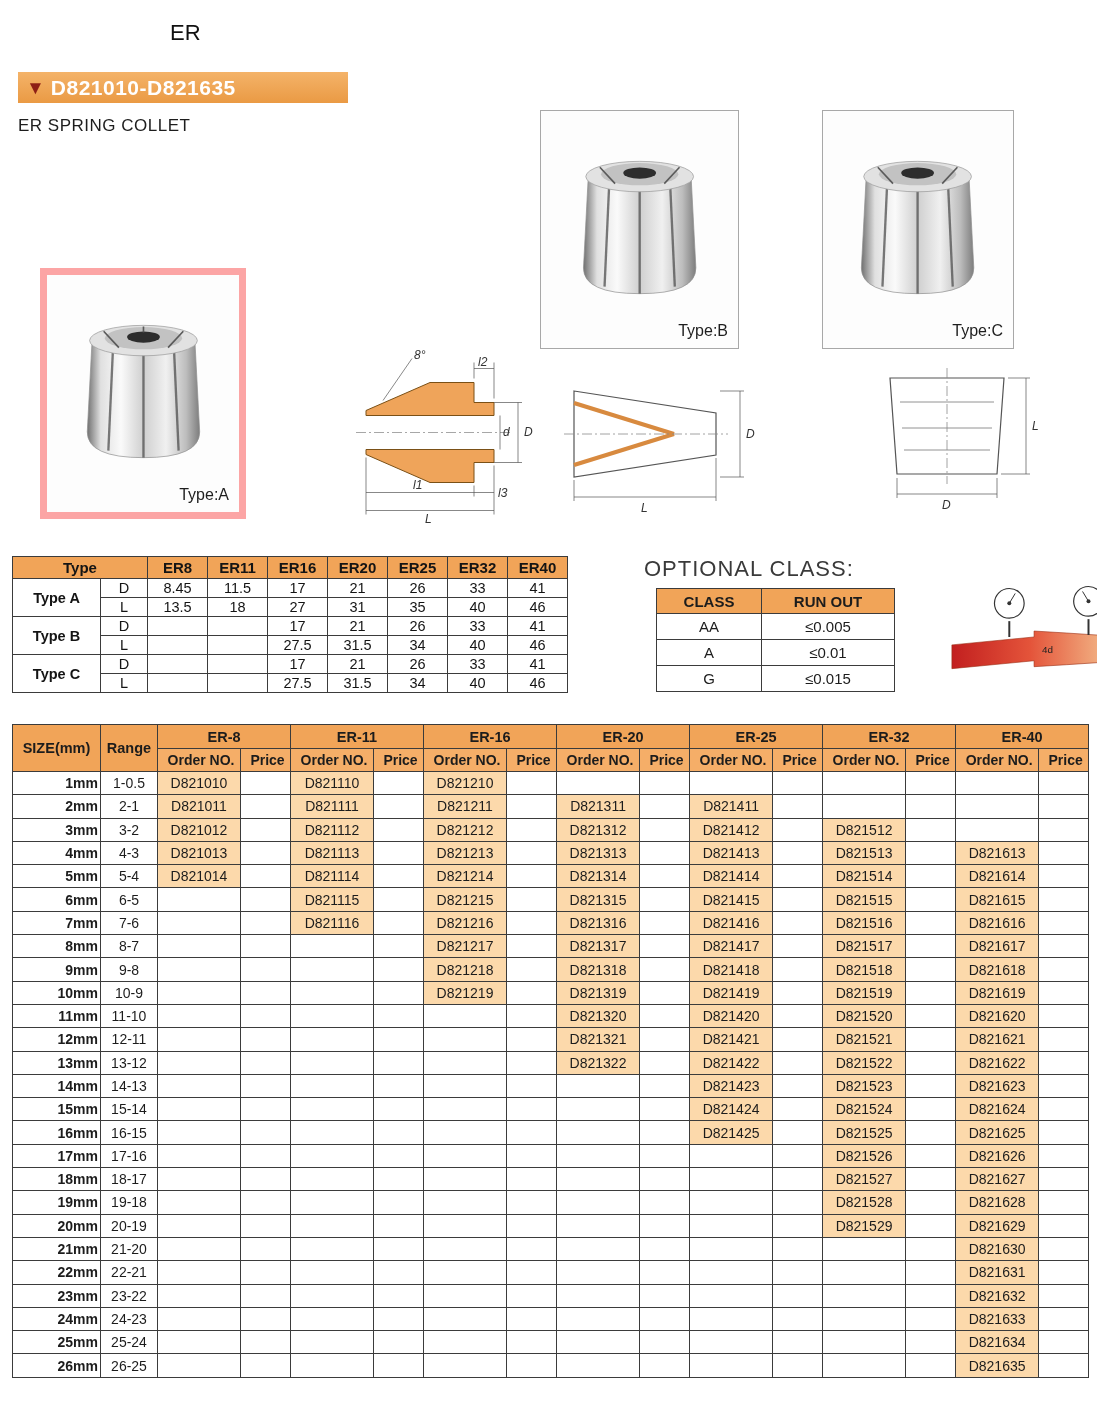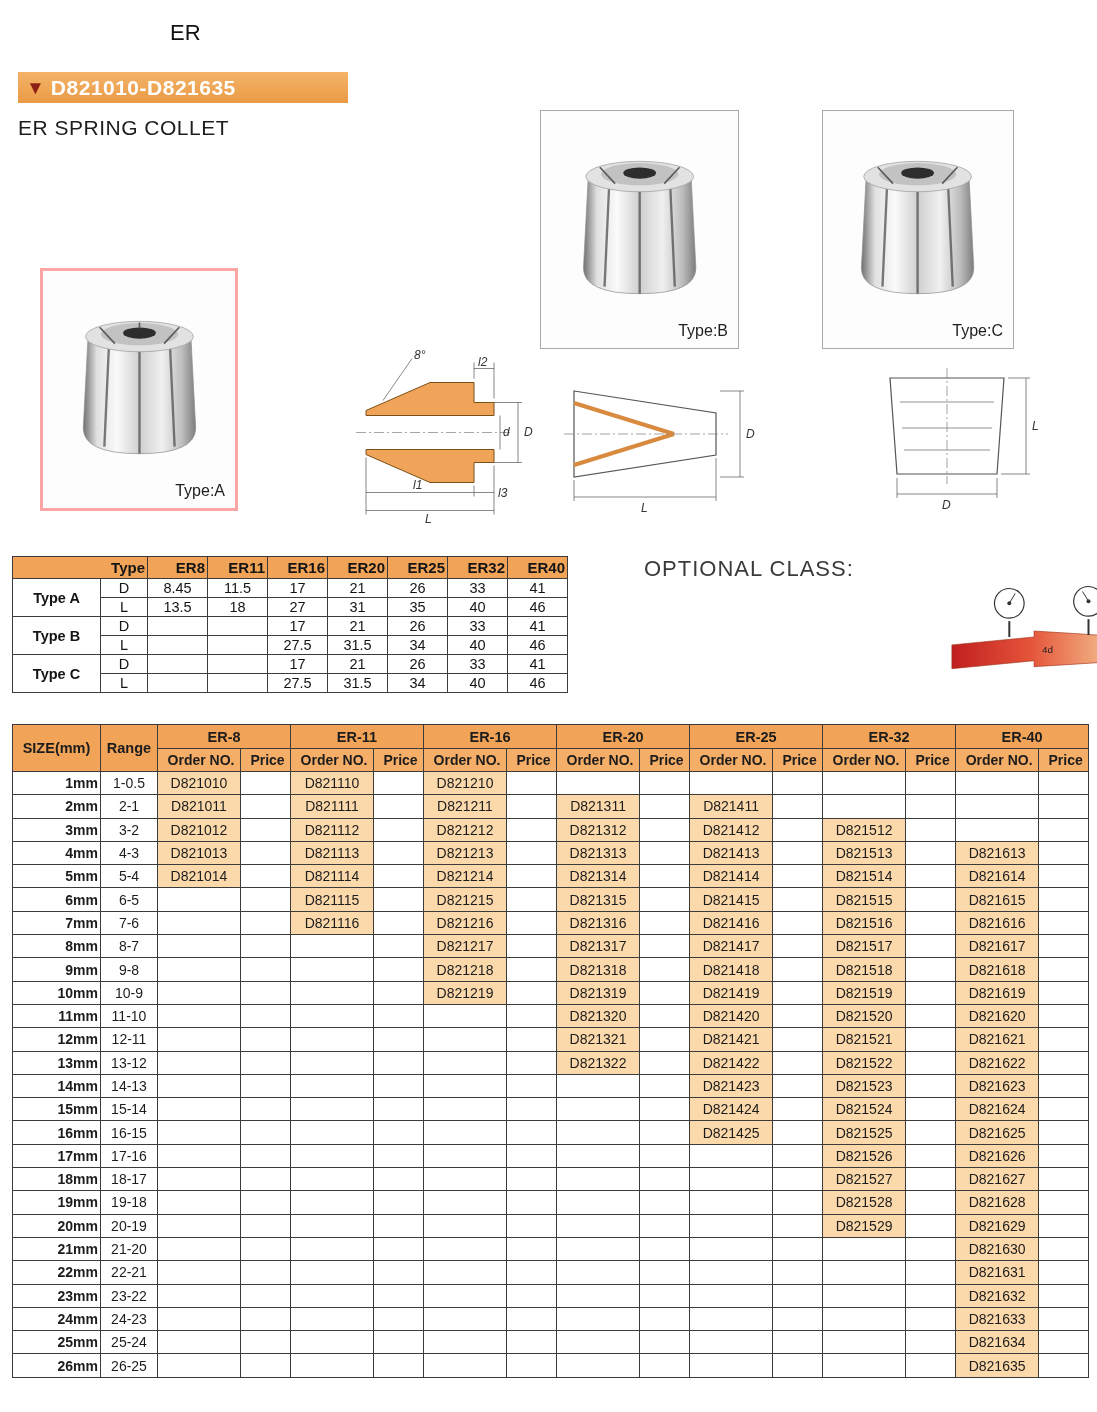--- a/index.html
+++ b/index.html
@@ -5,41 +5,41 @@
   html,body{margin:0;padding:0;background:#fff;}
   .page{position:relative;width:1097px;height:1412px;background:#fff;overflow:hidden;
         font-family:"Liberation Sans",sans-serif;color:#1c1c1c;}
 
   .series-heading{position:absolute;left:170px;top:20px;font-size:22px;color:#111;}
   .banner{position:absolute;left:18px;top:72px;width:330px;height:31px;
           background:linear-gradient(180deg,#f4b369,#ea9a44);
           display:flex;align-items:center;padding-left:8px;box-sizing:border-box;gap:6px;}
   .banner .tri{color:#8e1f15;font-size:19px;line-height:1;}
   .banner .btxt{color:#fff;font-weight:bold;font-size:21px;letter-spacing:0.5px;}
-  .product-title{position:absolute;left:18px;top:116px;font-size:21px;letter-spacing:0.5px;color:#1d1d1d;}
+  .product-title{position:absolute;left:18px;top:116px;font-size:17px;letter-spacing:0.5px;color:#1d1d1d;}
 
   .photo{position:absolute;background:#fdfdfd;}
-  .photo-a{left:40px;top:268px;width:192px;height:237px;border:3px solid #fca5a5;}
+  .photo-a{left:40px;top:268px;width:192px;height:237px;border:7px solid #fca5a5;}
   .photo-b{left:540px;top:110px;width:197px;height:237px;border:1px solid #a8a8a8;}
   .photo-c{left:822px;top:110px;width:190px;height:237px;border:1px solid #a8a8a8;}
   .photo svg{position:absolute;left:6%;top:3%;width:88%;height:84%;}
   .caption{position:absolute;right:10px;bottom:8px;font-size:16px;color:#1e1e1e;}
 
   .drawing{position:absolute;}
   .drawing-section{left:328px;top:320px;width:215px;height:205px;}
   .drawing-b{left:556px;top:365px;width:210px;height:150px;}
   .drawing-c{left:856px;top:362px;width:190px;height:152px;}
   .dlab{font-size:12px;font-style:italic;fill:#333;font-family:"Liberation Sans",sans-serif;}
   .glab{font-size:10px;fill:#222;font-family:"Liberation Sans",sans-serif;}
 
   table{border-collapse:collapse;table-layout:fixed;}
   th,td{border:1px solid #3b3b3b;text-align:center;padding:0 2px;overflow:hidden;white-space:nowrap;}
 
   .dim-table{position:absolute;left:12px;top:556px;font-size:14.5px;color:#141414;}
-  .dim-table th{background:#f1a458;font-weight:bold;height:21px;font-size:15px;text-align:right;}
+  .dim-table th{background:#f1a458;font-weight:bold;height:21px;font-size:15px;}
   .dim-table td{height:18px;background:#fff;}
   .dim-table .type-cell{font-weight:bold;margin-top:39px;}
   .dim-table col.c-type{width:88px}.dim-table col.c-dim{width:47px}.dim-table col.c-val{width:60px}
 
   .opt-title{position:absolute;left:644px;top:556px;font-size:22px;letter-spacing:1px;color:#3a3a3a;}
   .class-table{position:absolute;left:656px;top:588px;font-size:15px;}
   .class-table th{background:#f1a458;font-weight:bold;height:24px;}
   .class-table td{height:25px;background:#fff;}
   .class-table col.c-class{width:105px}.class-table col.c-run{width:133px}
 
@@ -326,20 +326,46 @@
           <td>27.5</td>
           <td>31.5</td>
           <td>34</td>
           <td>40</td>
           <td>46</td>
         </tr>
       </tbody>
   </table>
 
   <div class="opt-title">OPTIONAL CLASS:</div>
+  <table class="class-table">
+    <colgroup>
+        <col class="c-class">
+        <col class="c-run">
+      </colgroup>
+    <thead>
+      <tr>
+        <th>CLASS</th>
+        <th>RUN OUT</th>
+      </tr>
+    </thead>
+    <tbody>
+        <tr>
+          <td>AA</td>
+          <td>≤0.005</td>
+        </tr>
+        <tr>
+          <td>A</td>
+          <td>≤0.01</td>
+        </tr>
+        <tr>
+          <td>G</td>
+          <td>≤0.015</td>
+        </tr>
+      </tbody>
+  </table>
 
   <div class="gauge">
     <svg viewBox="0 0 200 120" width="100%" height="100%">
       <defs>
         <linearGradient id="hot" x1="0" y1="0" x2="1" y2="0">
           <stop offset="0" stop-color="#c21f1f"></stop>
             <stop offset="0.45" stop-color="#e4543a"></stop>
             <stop offset="1" stop-color="#f6cf9a"></stop>
         </linearGradient>
       </defs>

